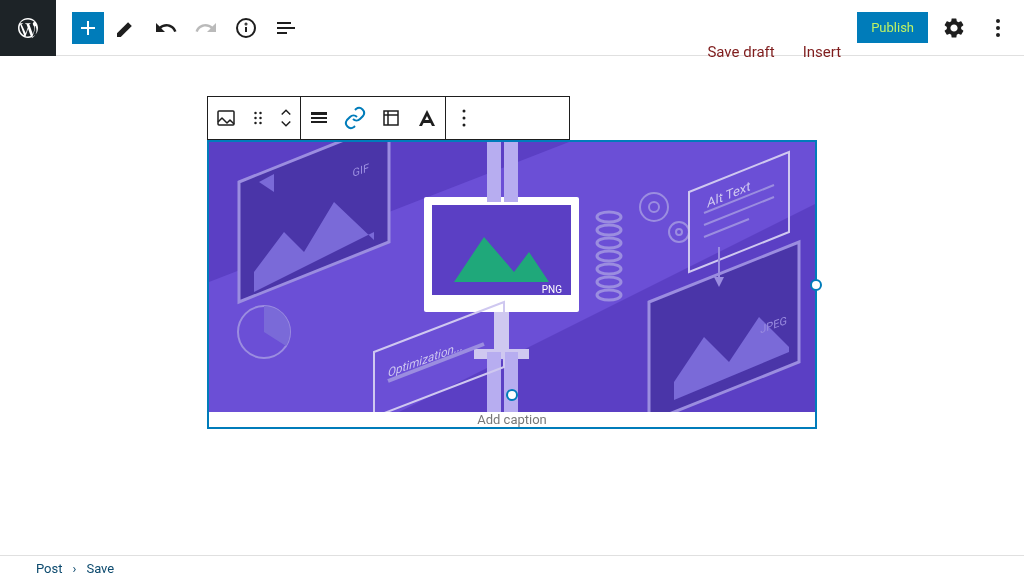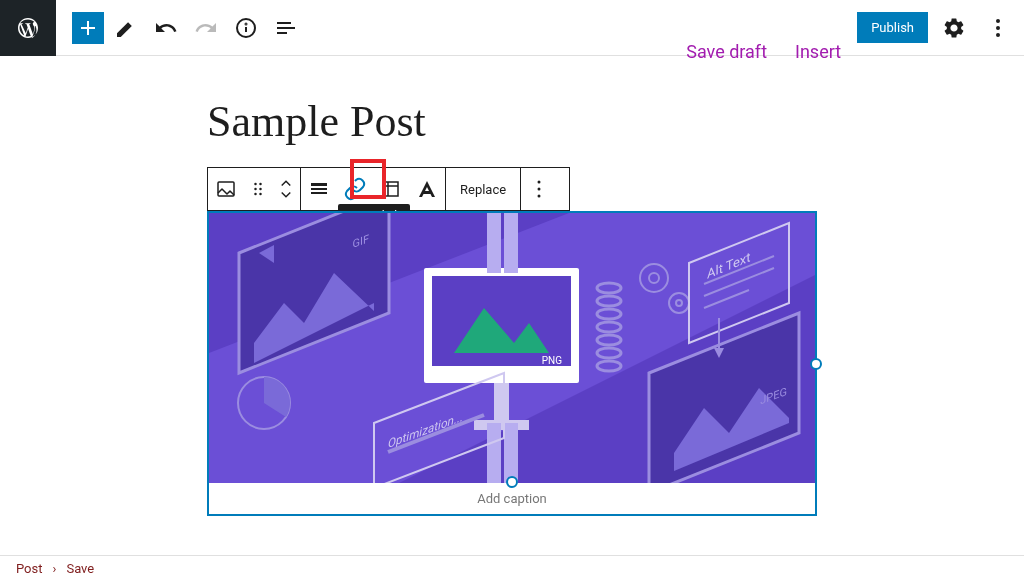--- a/index.html
+++ b/index.html
@@ -4,40 +4,40 @@
 <style>
 * { margin:0; padding:0; box-sizing:border-box; font-family:-apple-system,BlinkMacSystemFont,"Segoe UI",Roboto,sans-serif; }
 body { width:1024px; height:581px; background:#fff; overflow:hidden; position:relative; }
 .top-bar { height:56px; display:flex; align-items:center; border-bottom:1px solid #e0e0e0; padding:0 8px; }
 .wp-logo { width:56px; height:56px; background:#1d2327; display:flex; align-items:center; justify-content:center; margin-left:-8px; }
 .wp-logo svg { width:24px; height:24px; fill:#fff; }
 .add-btn { width:32px; height:32px; background:#007cba; color:#fff; display:flex; align-items:center; justify-content:center; margin-left:16px; }
 .tool-icon { width:36px; height:36px; display:flex; align-items:center; justify-content:center; margin-left:4px; color:#1e1e1e; }
 .tool-icon.disabled { opacity:.3; }
 .top-right { margin-left:auto; display:flex; align-items:center; gap:4px; }
-.link-btn { color:#a21caf; font-size:18px; padding:8px 12px; text-decoration:none;margin-top:48px; }
-.publish-btn { background:#007cba; color:#ffffff; font-size:13px; padding:8px 14px; border:none; }
+.link-btn { color:#7f1d1d; font-size:15px; padding:8px 12px; text-decoration:none;margin-top:48px; }
+.publish-btn { background:#007cba; color:#bef264; font-size:13px; padding:8px 14px; border:none; }
 .editor { position:relative; padding:40px 0 0; display:flex; flex-direction:column; align-items:center; }
 .title { font-family:Georgia,serif; font-size:44px; font-weight:400; color:#1e1e1e; width:610px; margin-bottom:20px; }
 .block-toolbar { display:flex; border:1px solid #1e1e1e; background:#fff; height:44px; width:363px; align-self:flex-start; margin-left:207px; }
 .toolbar-group { display:flex; border-right:1px solid #1e1e1e; }
 .toolbar-group:last-child { border-right:none; }
 .toolbar-btn { width:36px; height:42px; display:flex; align-items:center; justify-content:center; color:#1e1e1e; position:relative; }
 .toolbar-btn.wide { width:auto; padding:0 14px; font-size:13px; }
 .toolbar-btn.narrow { width:28px; }
 .toolbar-btn.updown { flex-direction:column; }
 .highlight-box { position:absolute; border:4px solid #e9252a; pointer-events:none; }
 .tooltip { position:absolute; background:#1e1e1e; color:#fff; font-size:12px; padding:5px 10px; border-radius:2px; white-space:nowrap; }
 .image-block { width:610px; border:2px solid #007cba; margin-left:207px; align-self:flex-start; position:relative; }
 .image-block .img { height:270px; background:#5b3fc4; position:relative; overflow:hidden; }
-.caption { text-align:center; padding:8px; color:#777; font-size:13px; }
+.caption { text-align:center; color:#777; font-size:13px; }
 .handle { position:absolute; width:12px; height:12px; background:#fff; border:2px solid #007cba; border-radius:50%; }
 .handle.right { right:-7px; top:50%; transform:translateY(-50%); }
 .handle.bottom { left:50%; bottom:26px; transform:translateX(-50%); }
-.breadcrumb { position:absolute; bottom:0; left:0; right:0; height:26px; border-top:1px solid #e0e0e0; display:flex; align-items:center; padding:0 16px; font-size:13px; color:#7f1d1d; gap:10px; background:#fff; }
+.breadcrumb { position:absolute; bottom:0; left:0; right:0; height:26px; border-top:1px solid #e0e0e0; display:flex; align-items:center; padding:0 36px; font-size:13px; color:#0c4a6e; gap:10px; background:#fff; }
 .svg24{width:24px;height:24px;}
 .svg20{width:20px;height:20px;}
 </style>
 </head>
 <body>
 
 <div class="top-bar">
   <div class="wp-logo">
     <svg viewBox="0 0 24 24">
         <path d="M12 2C6.5 2 2 6.5 2 12s4.5 10 10 10 10-4.5 10-10S17.5 2 12 2zM3.5 12c0-1.2.3-2.4.7-3.5l4 11C5.6 18 3.5 15.2 3.5 12zm8.5 8.5c-.8 0-1.6-.1-2.4-.3l2.5-7.4 2.6 7.2c-.9.3-1.8.5-2.7.5zm1.2-12.5c.5 0 1-.1 1-.1.5-.1.4-.8-.1-.7 0 0-1.4.1-2.3.1-.8 0-2.2-.1-2.2-.1-.5 0-.5.7-.1.7 0 0 .4.1.9.1l1.3 3.6-1.9 5.6L5.5 8c.5 0 1-.1 1-.1.5-.1.4-.8-.1-.7 0 0-1.4.1-2.3.1C5.6 5 8.6 3.5 12 3.5c2.5 0 4.8 1 6.5 2.5h-.1c-.9 0-1.6.8-1.6 1.7 0 .8.4 1.4.9 2.2.4.6.8 1.4.8 2.5 0 .8-.3 1.7-.7 2.9l-.9 3-3.7-10.3zm6.3 1.9c.6 1.3 1 2.8 1 4.4 0 3.4-1.9 6.4-4.6 7.9l2.6-7.5c.5-1.2.6-2.2.6-3.1 0-.6-.2-1.2-.4-1.7h.8z"></path>
@@ -88,21 +88,20 @@
       <svg class="svg24" viewBox="0 0 24 24" fill="currentColor">
           <circle cx="12" cy="5" r="2"></circle>
           <circle cx="12" cy="12" r="2"></circle>
           <circle cx="12" cy="19" r="2"></circle>
         </svg>
     </div>
   </div>
 </div>
 
 <div class="editor">
-  <h1 class="title">Sample Post</h1>
 
   <div class="block-toolbar">
     <div class="toolbar-group">
       <div class="toolbar-btn">
         <svg class="svg24" viewBox="0 0 24 24" fill="none" stroke="currentColor" stroke-width="1.5">
             <rect x="4" y="5" width="16" height="14" rx="1"></rect>
             <path d="M4 16l4-4 5 5 3-3 4 4" stroke-linejoin="round"></path>
           </svg>
       </div>
       <div class="toolbar-btn narrow">
@@ -144,23 +143,20 @@
             <path d="M9 5v14M5 9h14"></path>
           </svg>
       </div>
       <div class="toolbar-btn">
         <svg class="svg24" viewBox="0 0 24 24" fill="currentColor">
             <path d="M12 4l-8 16h3l1.5-3h7l1.5 3h3L12 4zm-2 10l2-4 2 4h-4z"></path>
           </svg>
       </div>
     </div>
     <div class="toolbar-group">
-      <div class="toolbar-btn wide">Replace</div>
-    </div>
-    <div class="toolbar-group">
       <div class="toolbar-btn">
         <svg class="svg24" viewBox="0 0 24 24" fill="currentColor">
             <circle cx="12" cy="5" r="1.5"></circle>
             <circle cx="12" cy="12" r="1.5"></circle>
             <circle cx="12" cy="19" r="1.5"></circle>
           </svg>
       </div>
     </div>
   </div>
 

